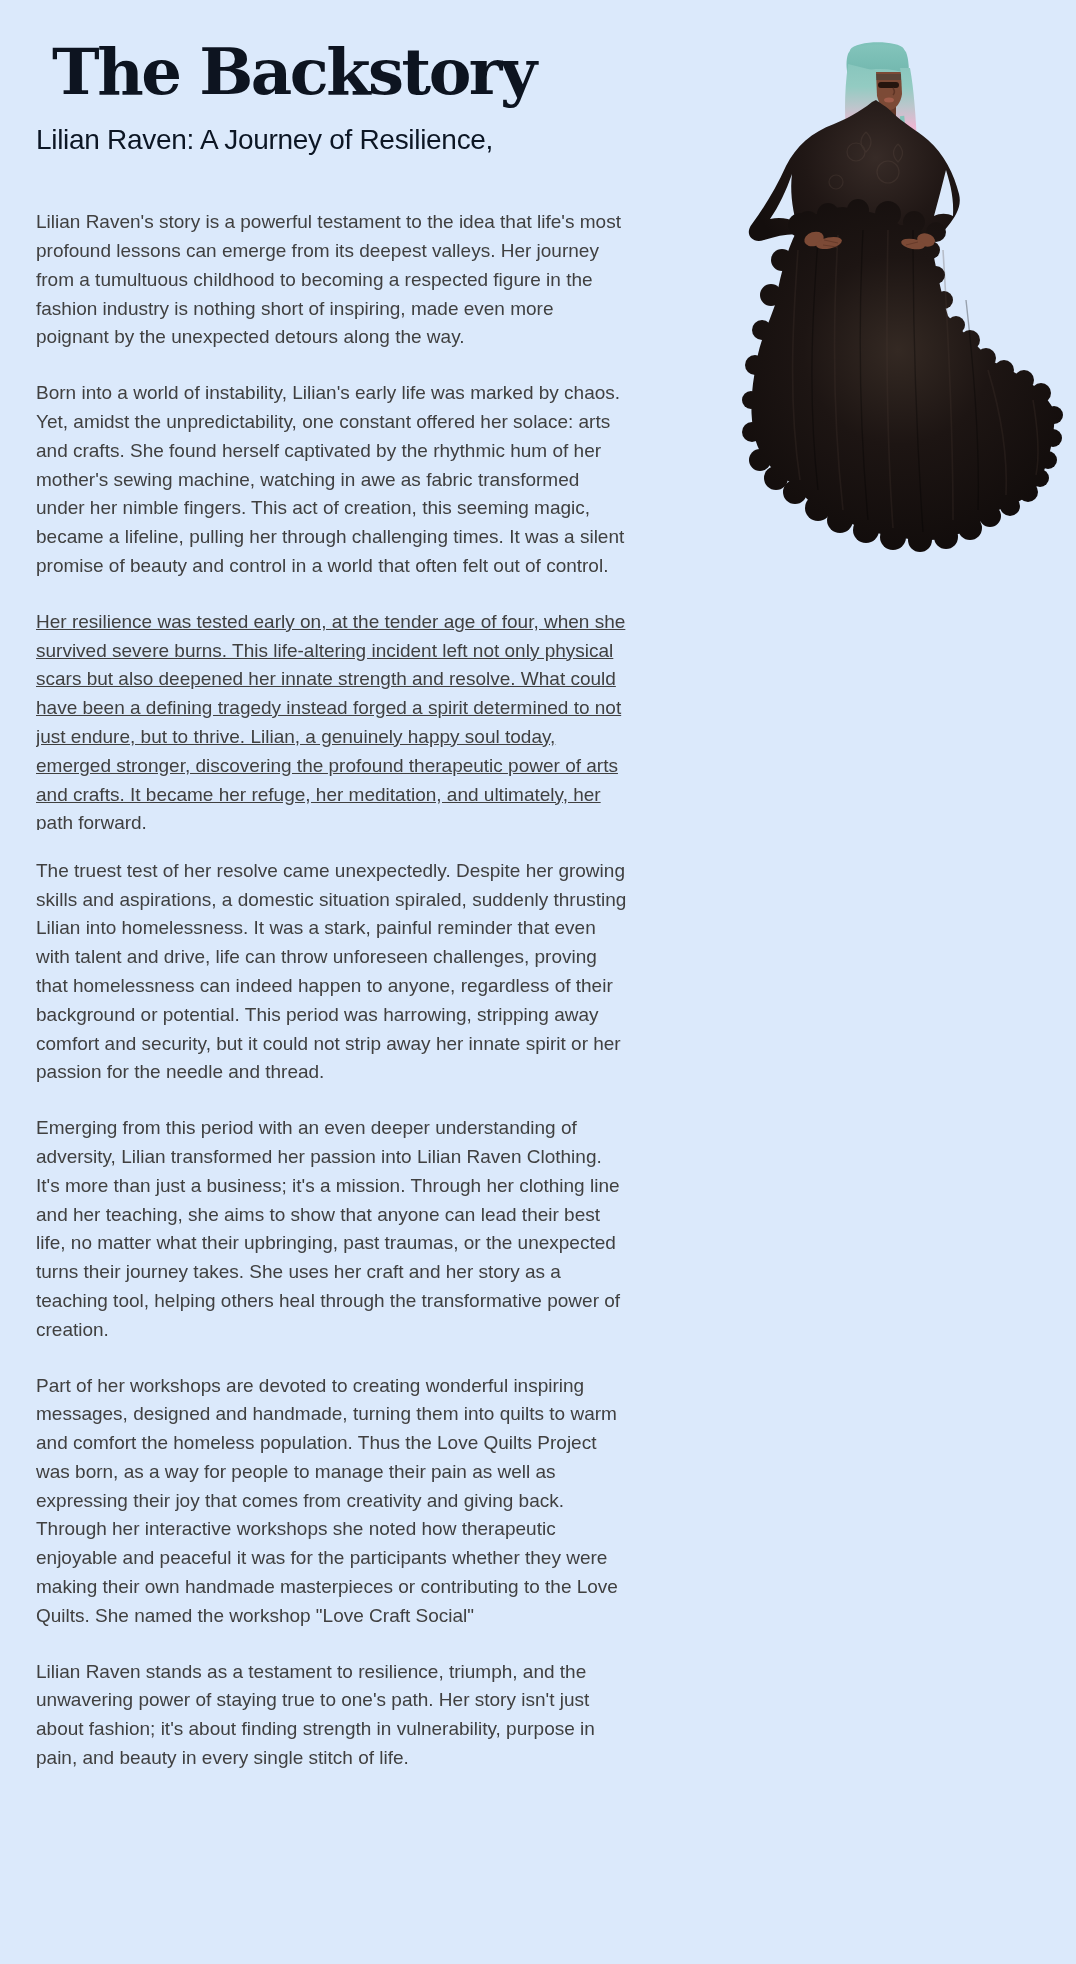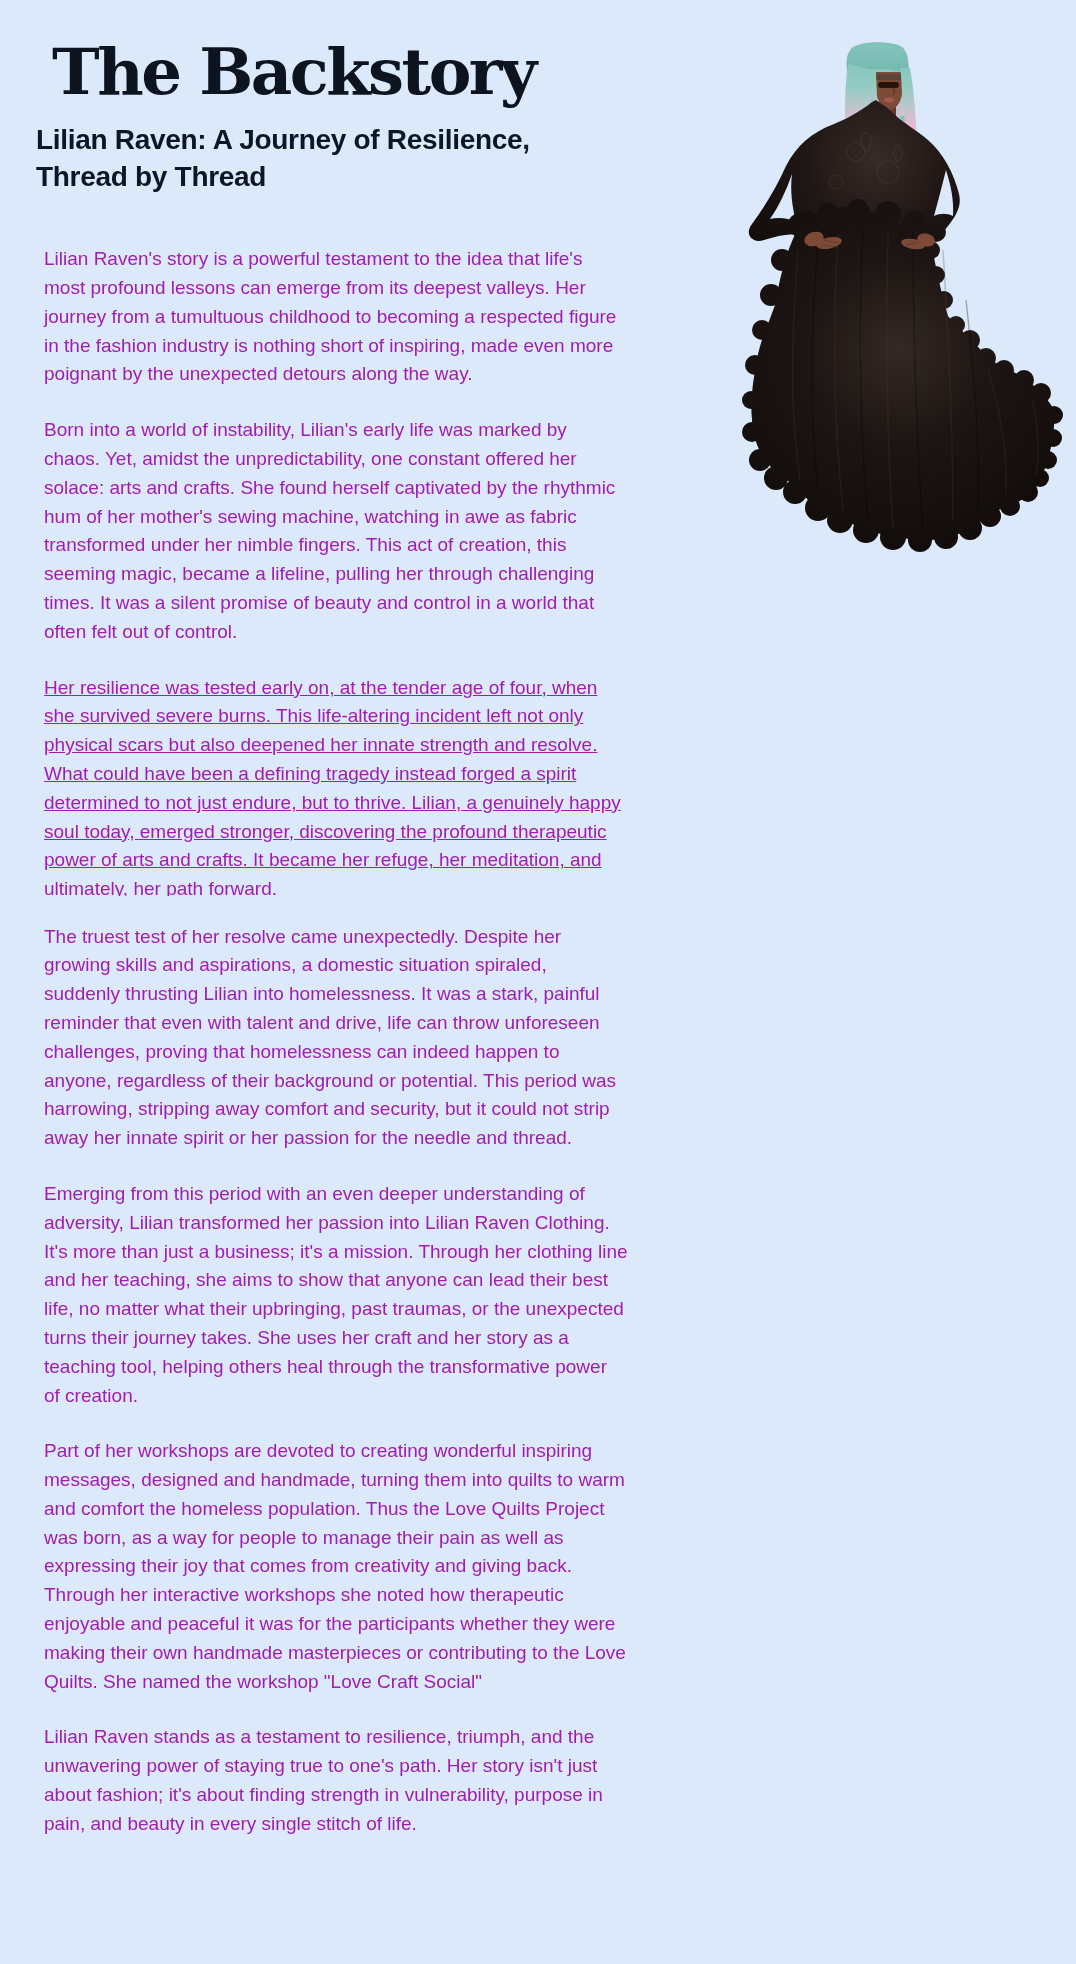--- a/index.html
+++ b/index.html
@@ -23,31 +23,31 @@
     font-weight: 700;
     font-size: 64px;
     line-height: 1.05;
     letter-spacing: -2.5px;
     color: #0d1420;
   }
   h2.subtitle {
     margin: 8px 0 0 0;
     font-size: 28px;
     line-height: 37px;
-    font-weight: 700;
+    font-weight: 400;
     color: #0c1624;
     letter-spacing: -0.3px;
   }
   h2.subtitle .line { display: block; }
   .body-copy { margin-top: 50px; }
   .body-copy p {
-    margin: 0 0 27px 8px;
+    margin: 0 0 27px 0;
     font-size: 19px;
     line-height: 28.8px;
-    color: #a21caf;
+    color: #404040;
   }
   .body-copy p.clipped {
     max-height: 222px;
     overflow: hidden;
     text-decoration: underline;
   }
   figure.portrait {
     position: absolute;
     left: 738px;
     top: 40px;
@@ -58,21 +58,20 @@
   figure.portrait svg { display: block; width: 100%; height: 100%; }
 </style>
 </head>
 <body>
 
 <main class="content">
   <header>
     <h1 class="title">The Backstory</h1>
     <h2 class="subtitle">
       <span class="line">Lilian Raven: A Journey of Resilience,</span>
-      <span class="line">Thread by Thread</span>
     </h2>
   </header>
   <div class="body-copy">
     <p>Lilian Raven's story is a powerful testament to the idea that life's most profound lessons can emerge from its deepest valleys. Her journey from a tumultuous childhood to becoming a respected figure in the fashion industry is nothing short of inspiring, made even more poignant by the unexpected detours along the way.</p>
     <p>Born into a world of instability, Lilian's early life was marked by chaos. Yet, amidst the unpredictability, one constant offered her solace: arts and crafts. She found herself captivated by the rhythmic hum of her mother's sewing machine, watching in awe as fabric transformed under her nimble fingers. This act of creation, this seeming magic, became a lifeline, pulling her through challenging times. It was a silent promise of beauty and control in a world that often felt out of control.</p>
     <p class="clipped">Her resilience was tested early on, at the tender age of four, when she survived severe burns. This life-altering incident left not only physical scars but also deepened her innate strength and resolve. What could have been a defining tragedy instead forged a spirit determined to not just endure, but to thrive. Lilian, a genuinely happy soul today, emerged stronger, discovering the profound therapeutic power of arts and crafts. It became her refuge, her meditation, and ultimately, her path forward.</p>
     <p>The truest test of her resolve came unexpectedly. Despite her growing skills and aspirations, a domestic situation spiraled, suddenly thrusting Lilian into homelessness. It was a stark, painful reminder that even with talent and drive, life can throw unforeseen challenges, proving that homelessness can indeed happen to anyone, regardless of their background or potential. This period was harrowing, stripping away comfort and security, but it could not strip away her innate spirit or her passion for the needle and thread.</p>
     <p>Emerging from this period with an even deeper understanding of adversity, Lilian transformed her passion into Lilian Raven Clothing. It's more than just a business; it's a mission. Through her clothing line and her teaching, she aims to show that anyone can lead their best life, no matter what their upbringing, past traumas, or the unexpected turns their journey takes. She uses her craft and her story as a teaching tool, helping others heal through the transformative power of creation.</p>
     <p>Part of her workshops are devoted to creating wonderful inspiring messages, designed and handmade, turning them into quilts to warm and comfort the homeless population. Thus the Love Quilts Project was born, as a way for people to manage their pain as well as expressing their joy that comes from creativity and giving back. Through her interactive workshops she noted how therapeutic enjoyable and peaceful it was for the participants whether they were making their own handmade masterpieces or contributing to the Love Quilts. She named the workshop "Love Craft Social"</p>
     <p>Lilian Raven stands as a testament to resilience, triumph, and the unwavering power of staying true to one's path. Her story isn't just about fashion; it's about finding strength in vulnerability, purpose in pain, and beauty in every single stitch of life.</p>

